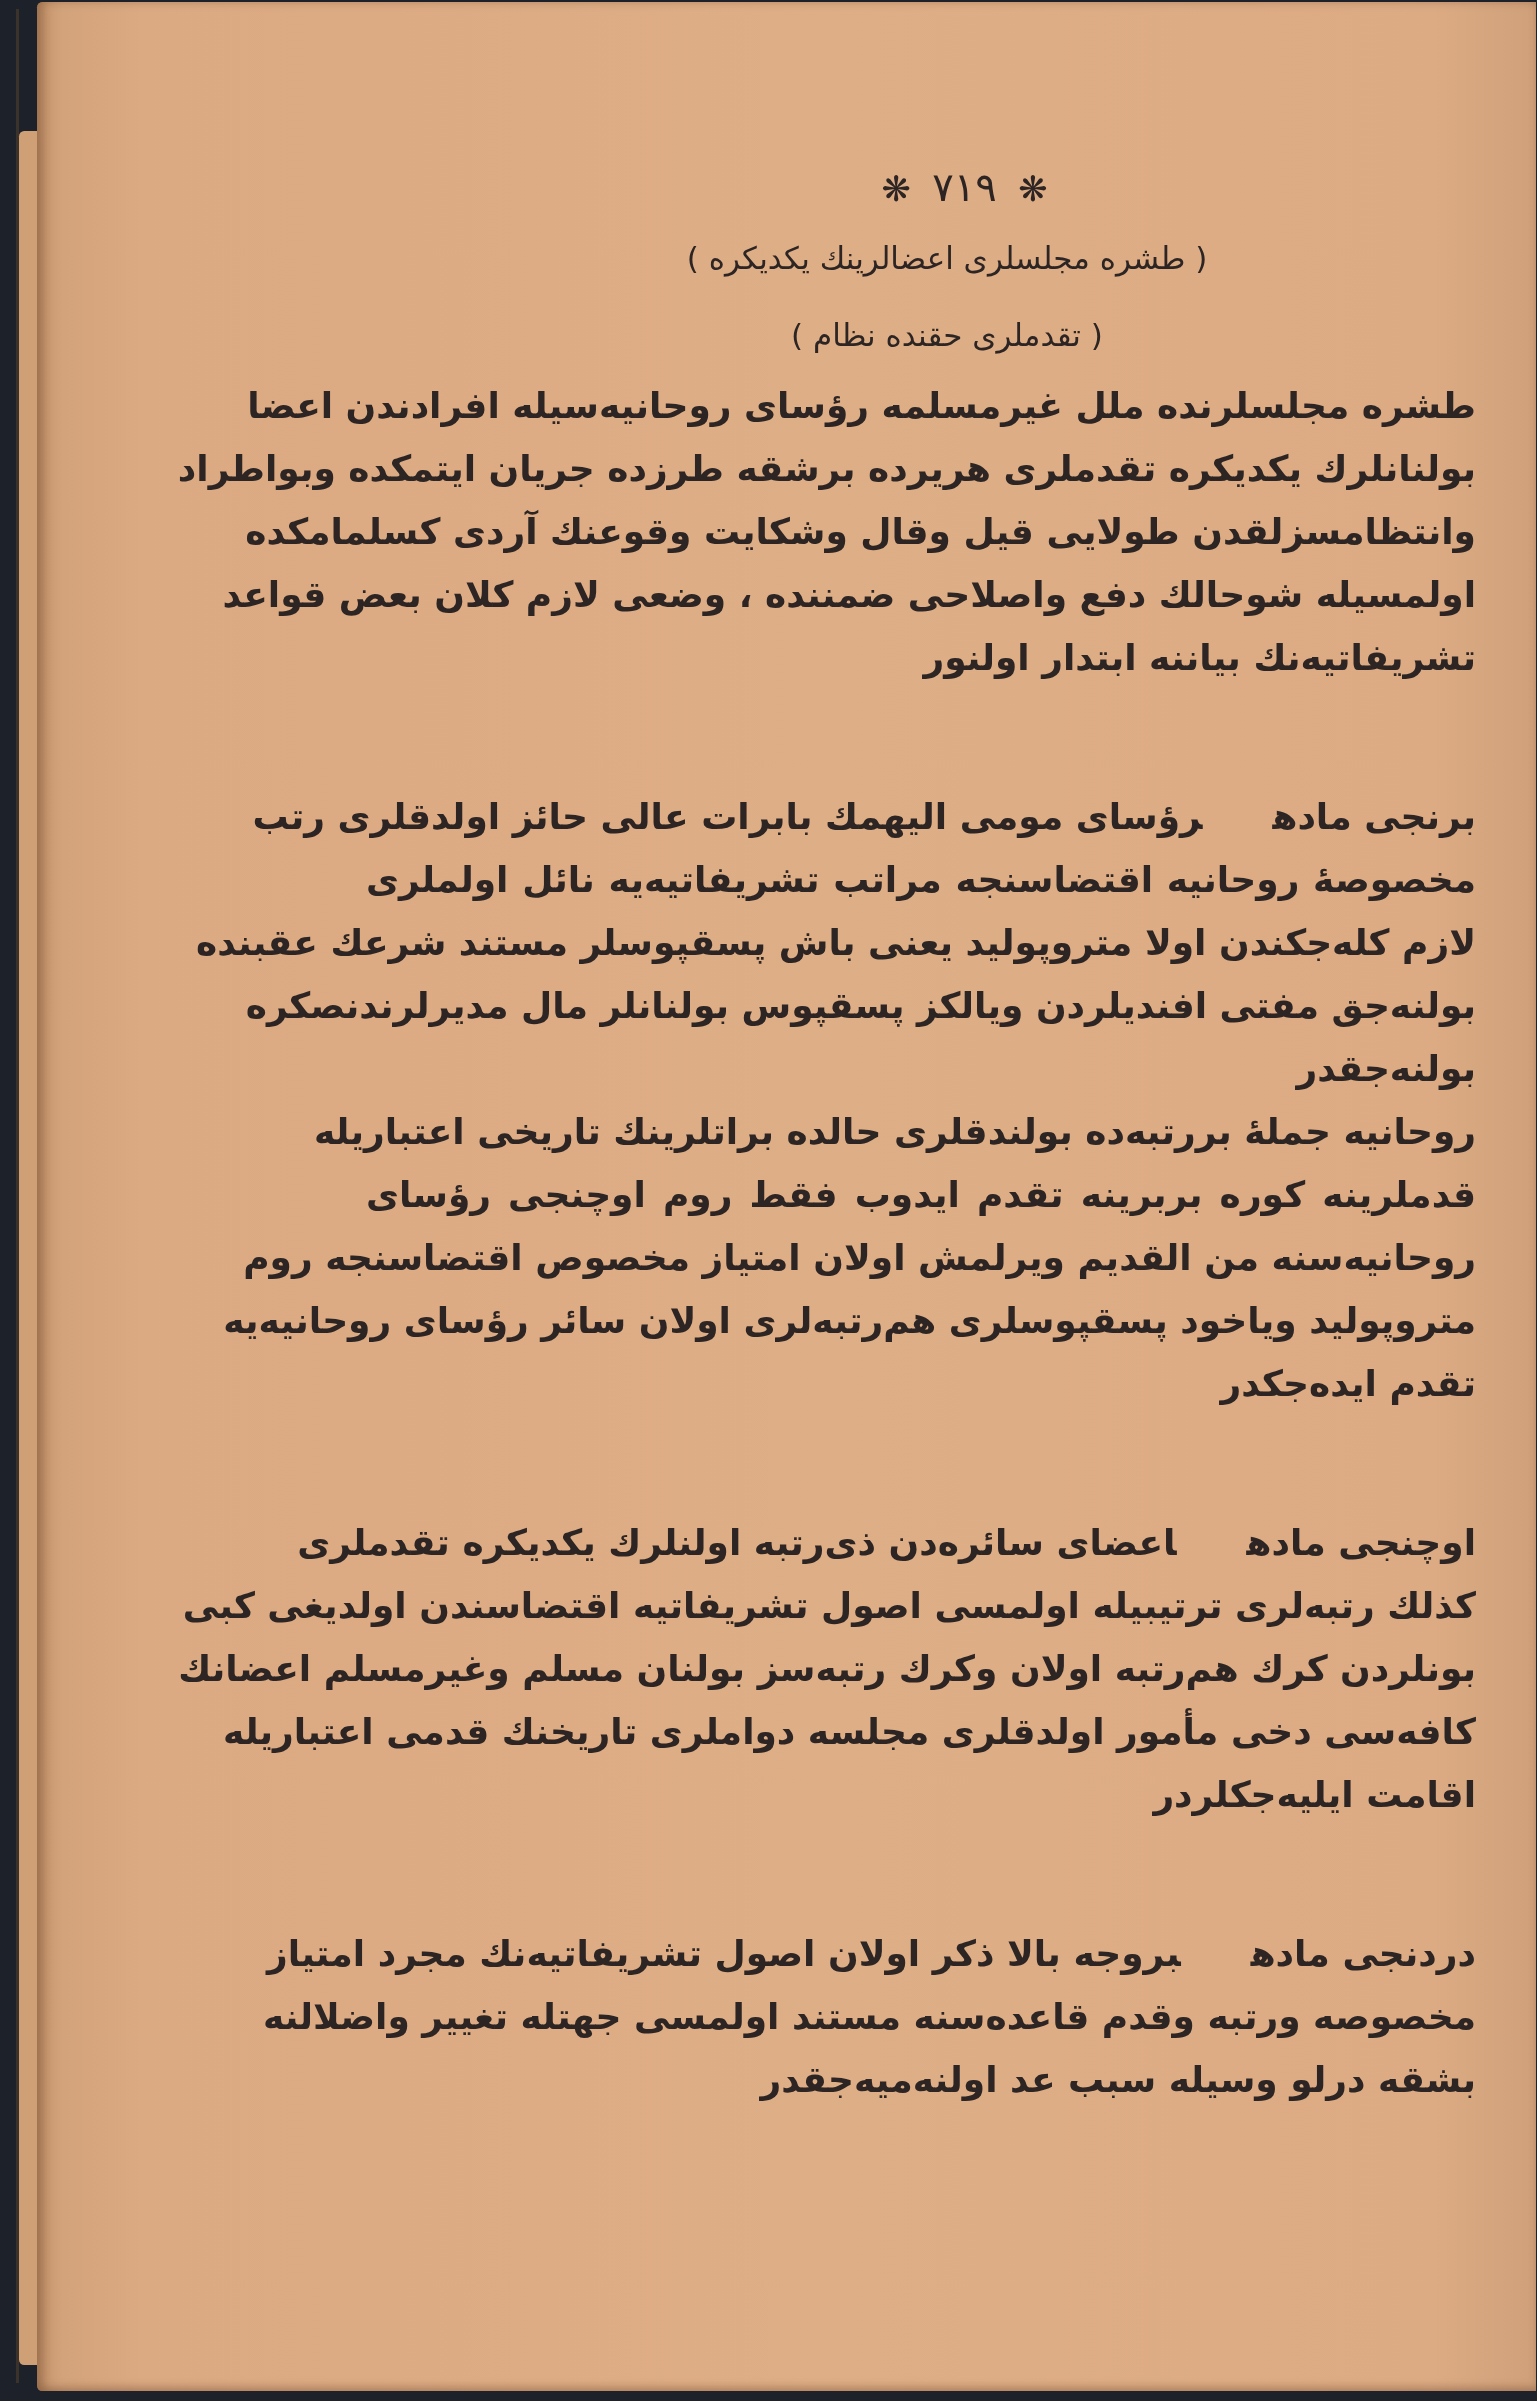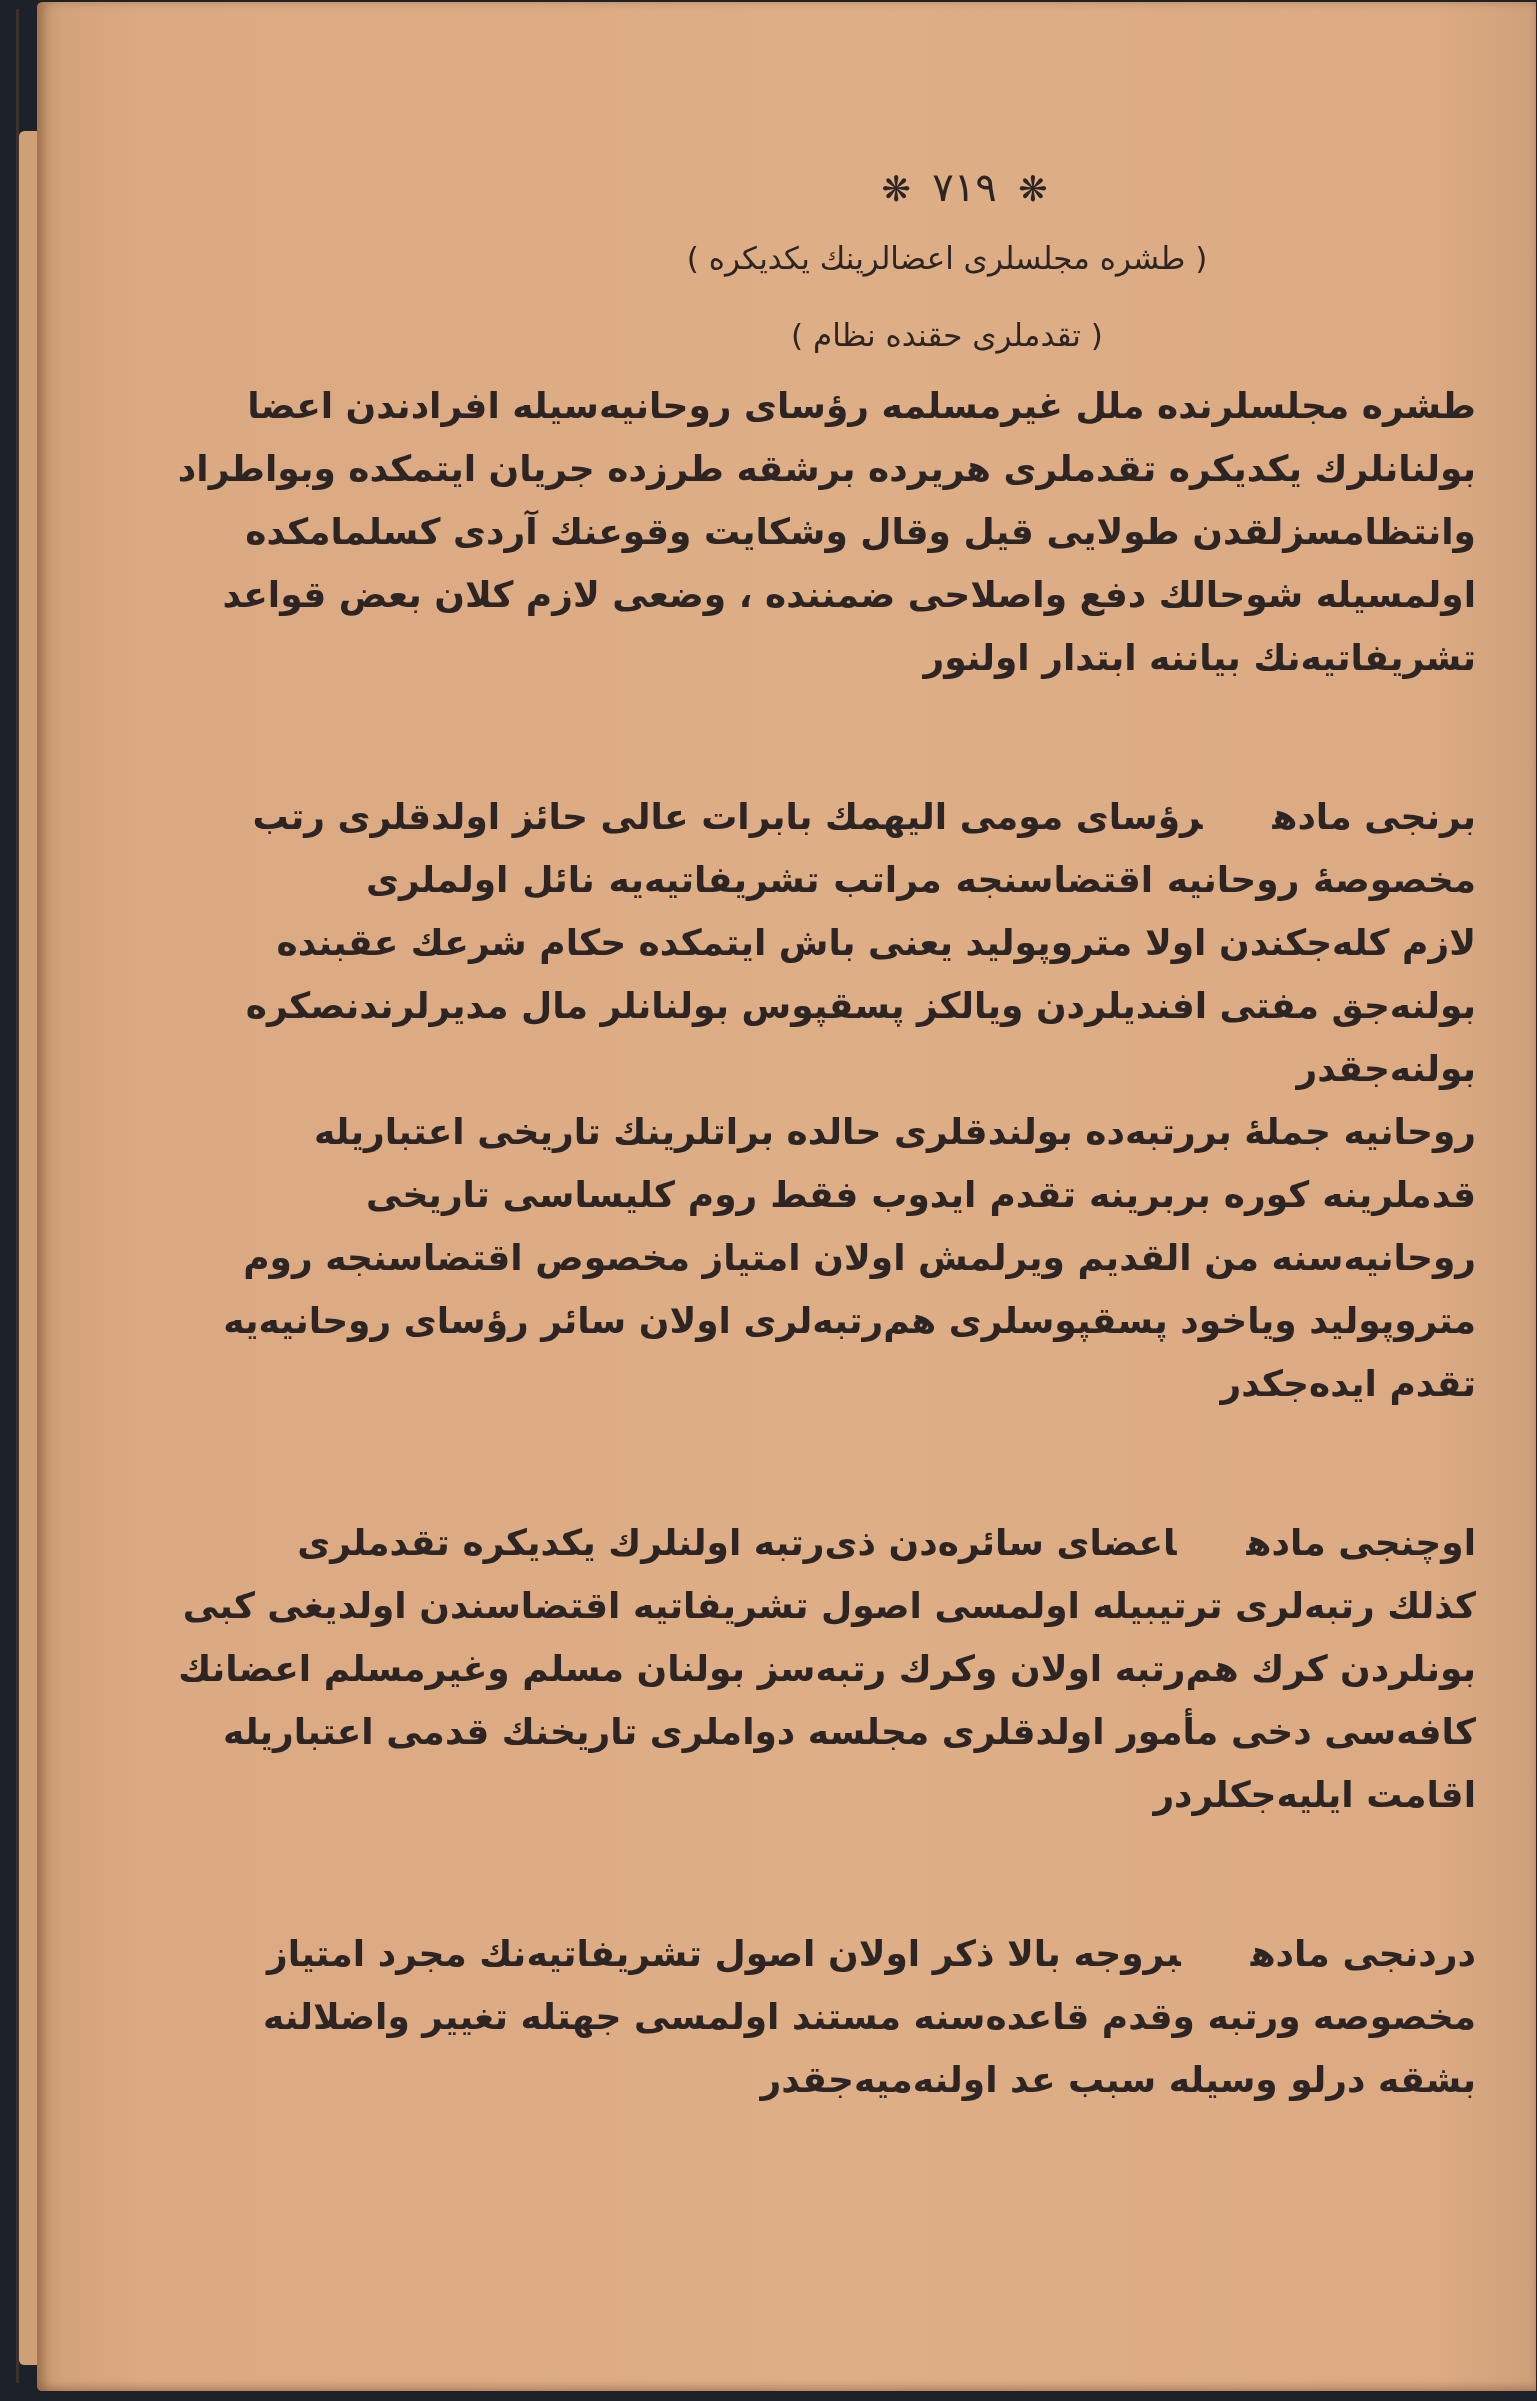--- a/index.html
+++ b/index.html
@@ -119,28 +119,28 @@
     <span class="line">وانتظامسزلقدن طولایی قیل وقال وشكایت وقوعنك آردی كسلمامكده</span>
     <span class="line">اولمسیله شوحالك دفع واصلاحی ضمننده ، وضعی لازم كلان بعض قواعد</span>
     <span class="line last">تشریفاتیه‌نك بیاننه ابتدار اولنور</span>
   </div>
 
   <div class="gap-large"></div>
 
   <div class="para">
     <span class="line"><span class="article-label">برنجی ماده</span><span>رؤسای مومی الیهمك بابرات عالی حائز اولدقلری رتب</span></span>
     <span class="line">مخصوصهٔ روحانیه اقتضاسنجه مراتب تشریفاتیه‌یه نائل اولملری</span>
-    <span class="line">لازم كله‌جكندن اولا متروپولید یعنی باش ایتمكده حكام شرعك عقبنده</span>
+    <span class="line">لازم كله‌جكندن اولا متروپولید یعنی باش پسقپوسلر مستند شرعك عقبنده</span>
     <span class="line">بولنه‌جق مفتی افندیلردن ویالكز پسقپوس بولنانلر مال مدیرلرندنصكره</span>
     <span class="line last">بولنه‌جقدر</span>
   </div>
 
   <div class="para">
     <span class="line">روحانیه جملهٔ بررتبه‌ده بولندقلری حالده براتلرینك تاریخی اعتباریله</span>
-    <span class="line">قدملرینه كوره بربرینه تقدم ایدوب فقط روم كلیساسی تاریخی</span>
+    <span class="line">قدملرینه كوره بربرینه تقدم ایدوب فقط روم اوچنجی رؤسای</span>
     <span class="line">روحانیه‌سنه من القدیم ویرلمش اولان امتیاز مخصوص اقتضاسنجه روم</span>
     <span class="line">متروپولید ویاخود پسقپوسلری هم‌رتبه‌لری اولان سائر رؤسای روحانیه‌یه</span>
     <span class="line last">تقدم ایده‌جكدر</span>
   </div>
 
   <div class="gap-large"></div>
 
   <div class="para">
     <span class="line"><span class="article-label">اوچنجی ماده</span><span>اعضای سائره‌دن ذی‌رتبه اولنلرك یكدیكره تقدملری</span></span>
     <span class="line">كذلك رتبه‌لری ترتیبیله اولمسی اصول تشریفاتیه اقتضاسندن اولدیغی كبی</span>

